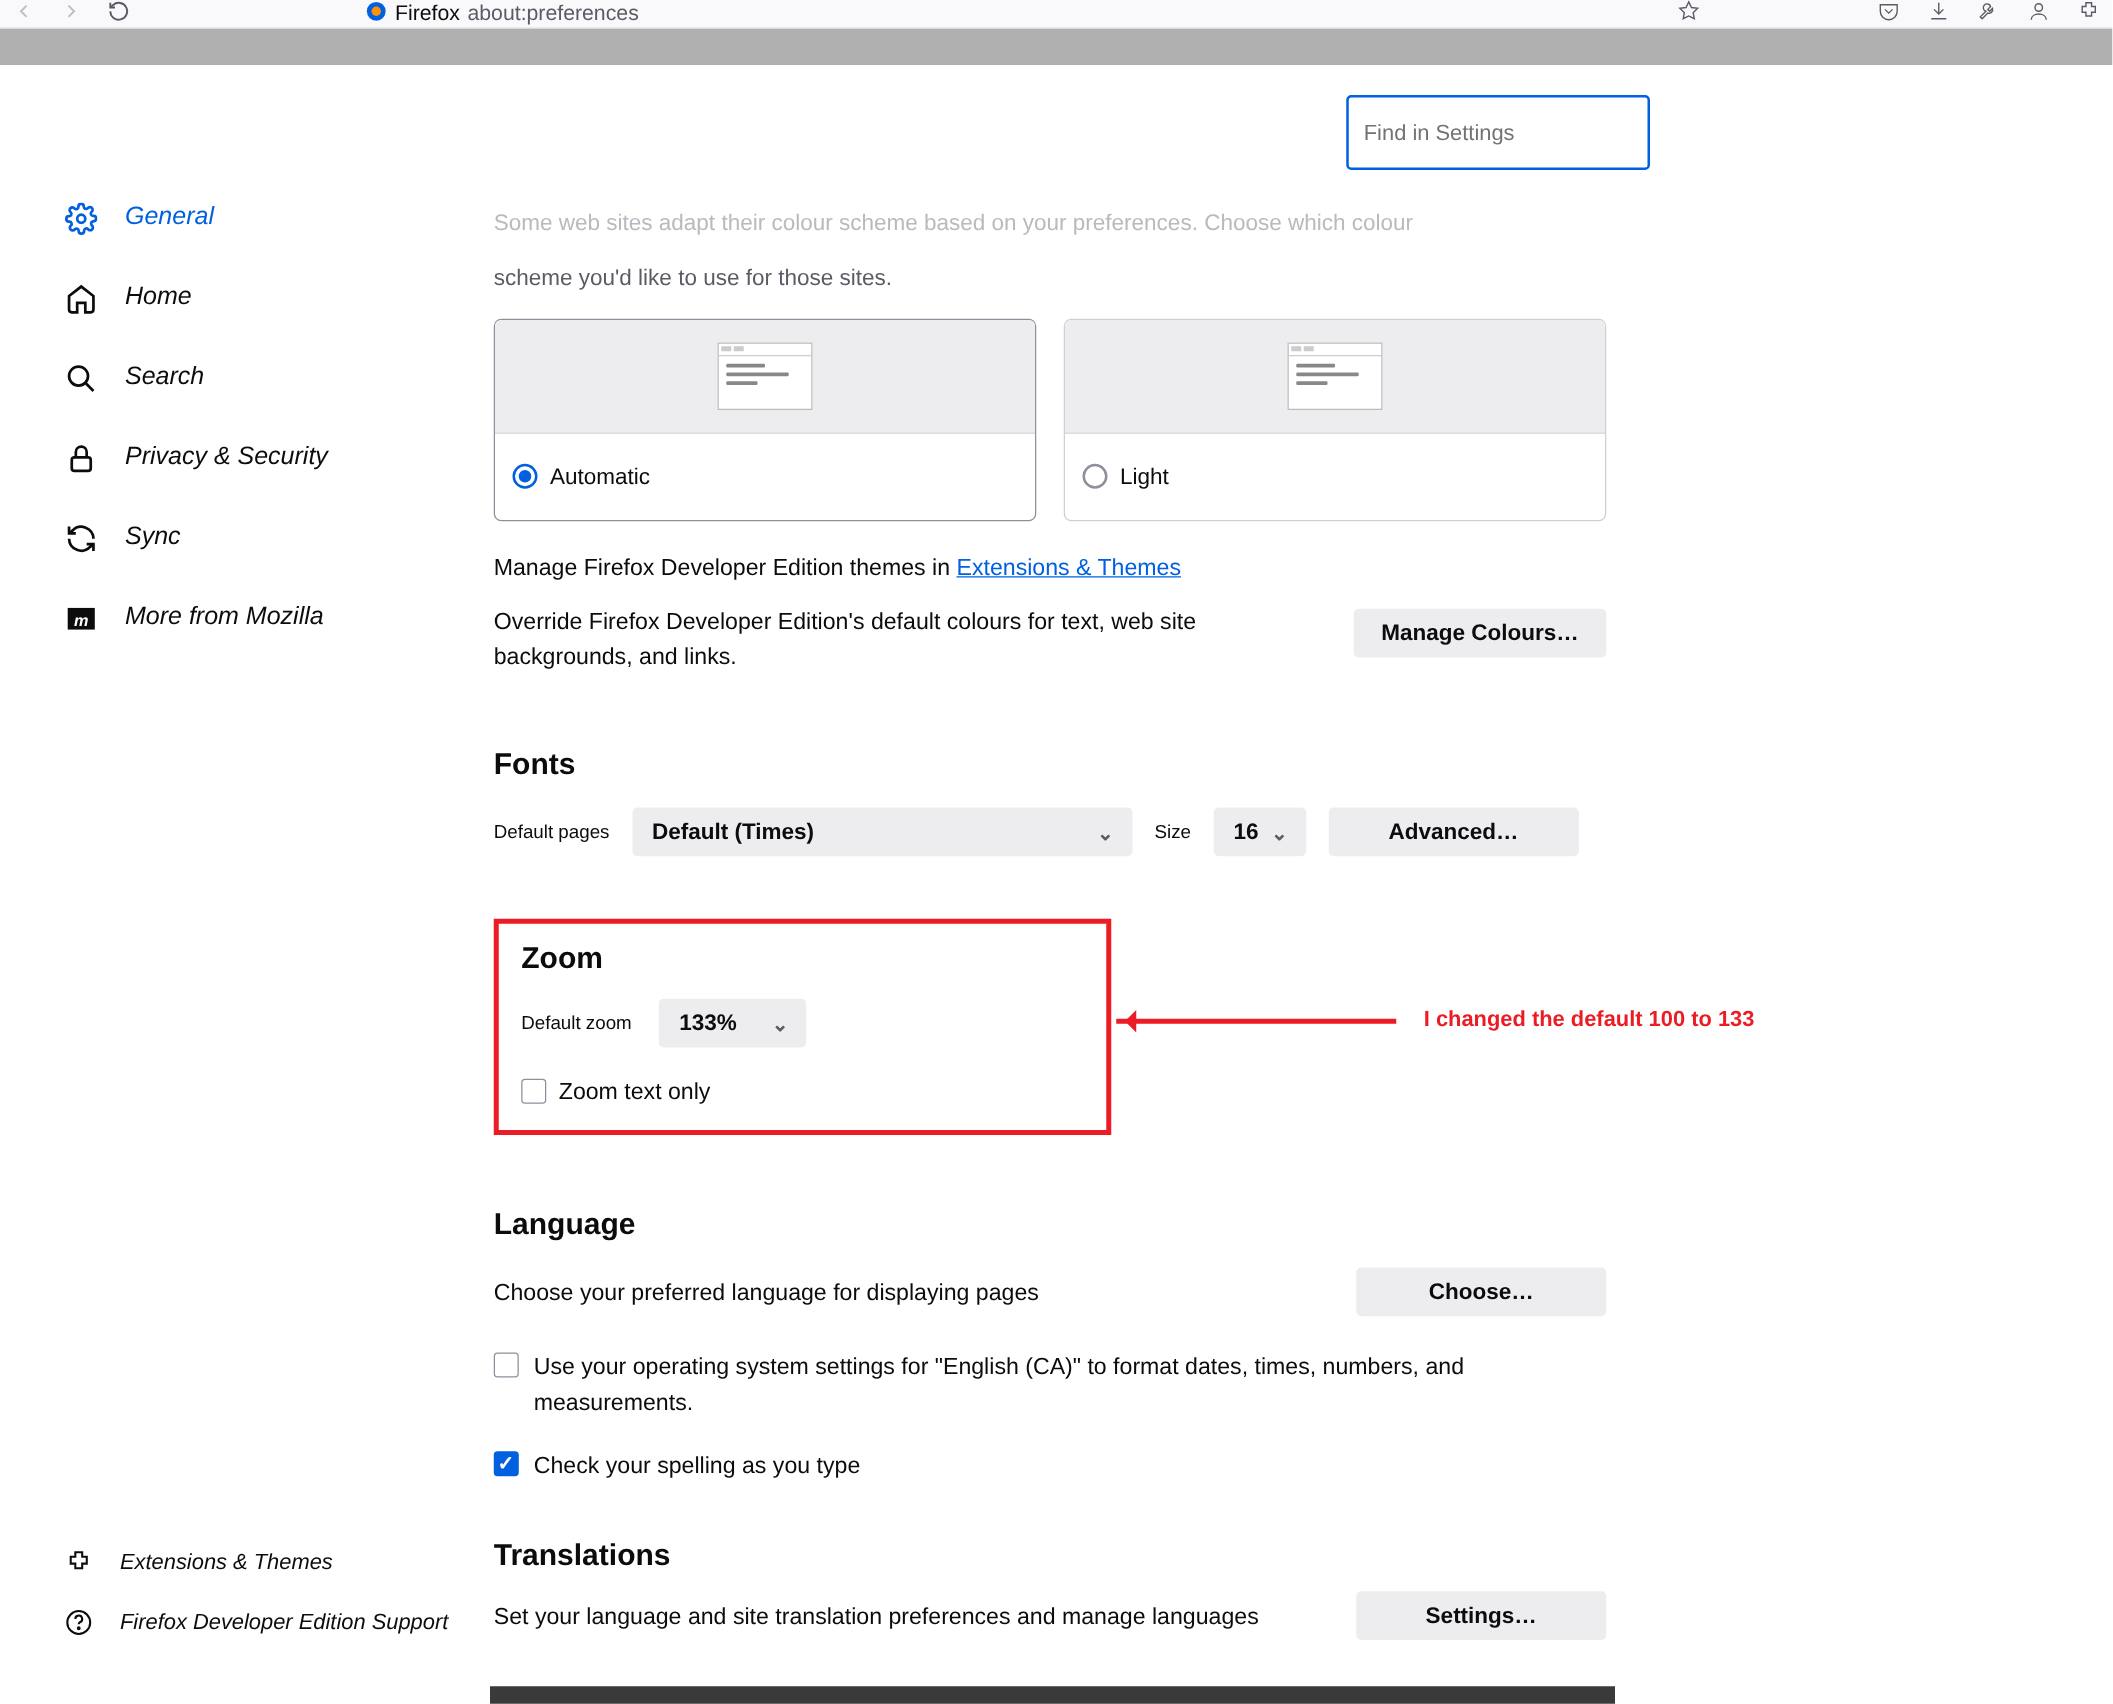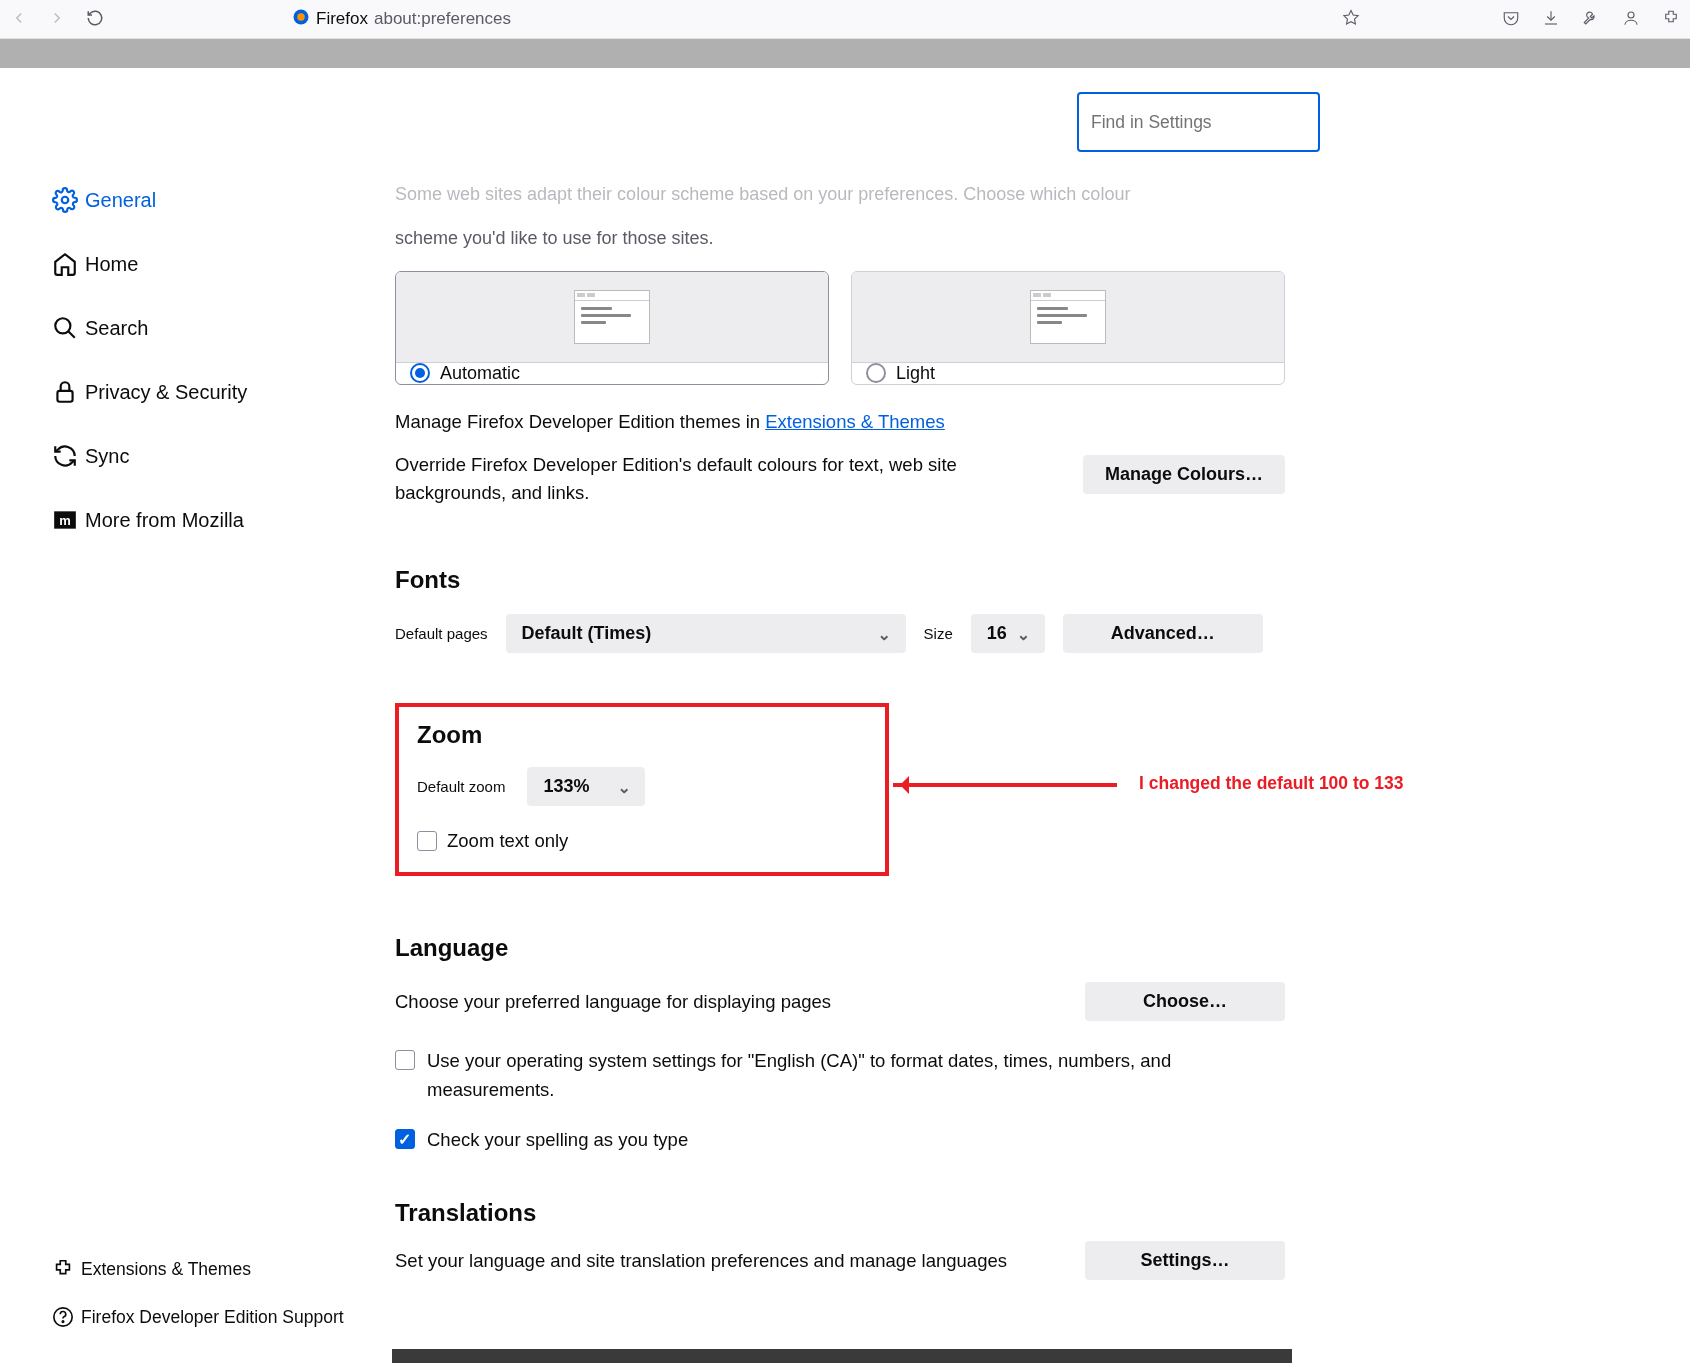--- a/index.html
+++ b/index.html
@@ -8,21 +8,21 @@
     font-size: 15px;
     color: #0c0c0d;
     background: #fff;
     width: 1690px;
     height: 1363px;
     overflow: hidden;
   }
 
   
   .chrome {
-    height: 39px;
+    height: 23px;
     background: #f9f9fb;
     border-bottom: 1px solid #e0e0e0;
     display: flex;
     align-items: center;
     padding: 0 10px;
     gap: 8px;
   }
   .chrome .nav-icons { display:flex; align-items:center; gap:20px; color:#8f8f9d; }
   .chrome .nav-icons .enabled { color:#5b5b66; }
   .chrome svg { width:18px; height:18px; }
@@ -52,27 +52,28 @@
 
   .sidebar {
     width: 395px;
     padding-top: 100px;
     display:flex;
     flex-direction:column;
     position:relative;
   }
   .sidebar-item {
     display:flex;
-    align-items:center;
-    gap:7px;
+    align-items:flex-start;
+    gap:22px;
     padding: 10px 0 10px 52px;
     font-size: 20px;
     color:#0c0c0d;
     cursor:pointer;
     height: 64px;
+    font-style: italic;
   }
   .sidebar-item.active { color:#0060df; }
   .sidebar-item .icon { width:26px; height:26px; display:flex; align-items:center; justify-content:center; }
   .sidebar-item svg { width:26px; height:26px; }
   .sidebar-item.active svg { stroke:#0060df; }
 
   .sidebar-bottom {
     position:absolute;
     bottom: 22px;
     left:0; right:0;
@@ -152,21 +153,21 @@
   .mock-win .lines span:nth-child(2){width:80%;}
   .mock-win .lines span:nth-child(3){width:40%;}
   .mock-win.dark .lines span { background:#ddd; }
   .mock-win.dark .bar { border-color:#555; }
   .mock-win.dark .bar span { background:#666; }
 
   .scheme-label {
     display:flex;
     align-items:center;
     gap:10px;
-    padding: 0 14px;
+    padding: 24px 14px;
     font-size:18px;
     border-top:1px solid #cfcfd8;
   }
   .radio {
     width:20px;height:20px;border-radius:50%;border:2px solid #8f8f9d;display:inline-block;position:relative;
   }
   .radio.checked { border-color:#0060df; }
   .radio.checked::after {
     content:'';position:absolute;left:3px;top:3px;width:10px;height:10px;border-radius:50%;background:#0060df;
   }

